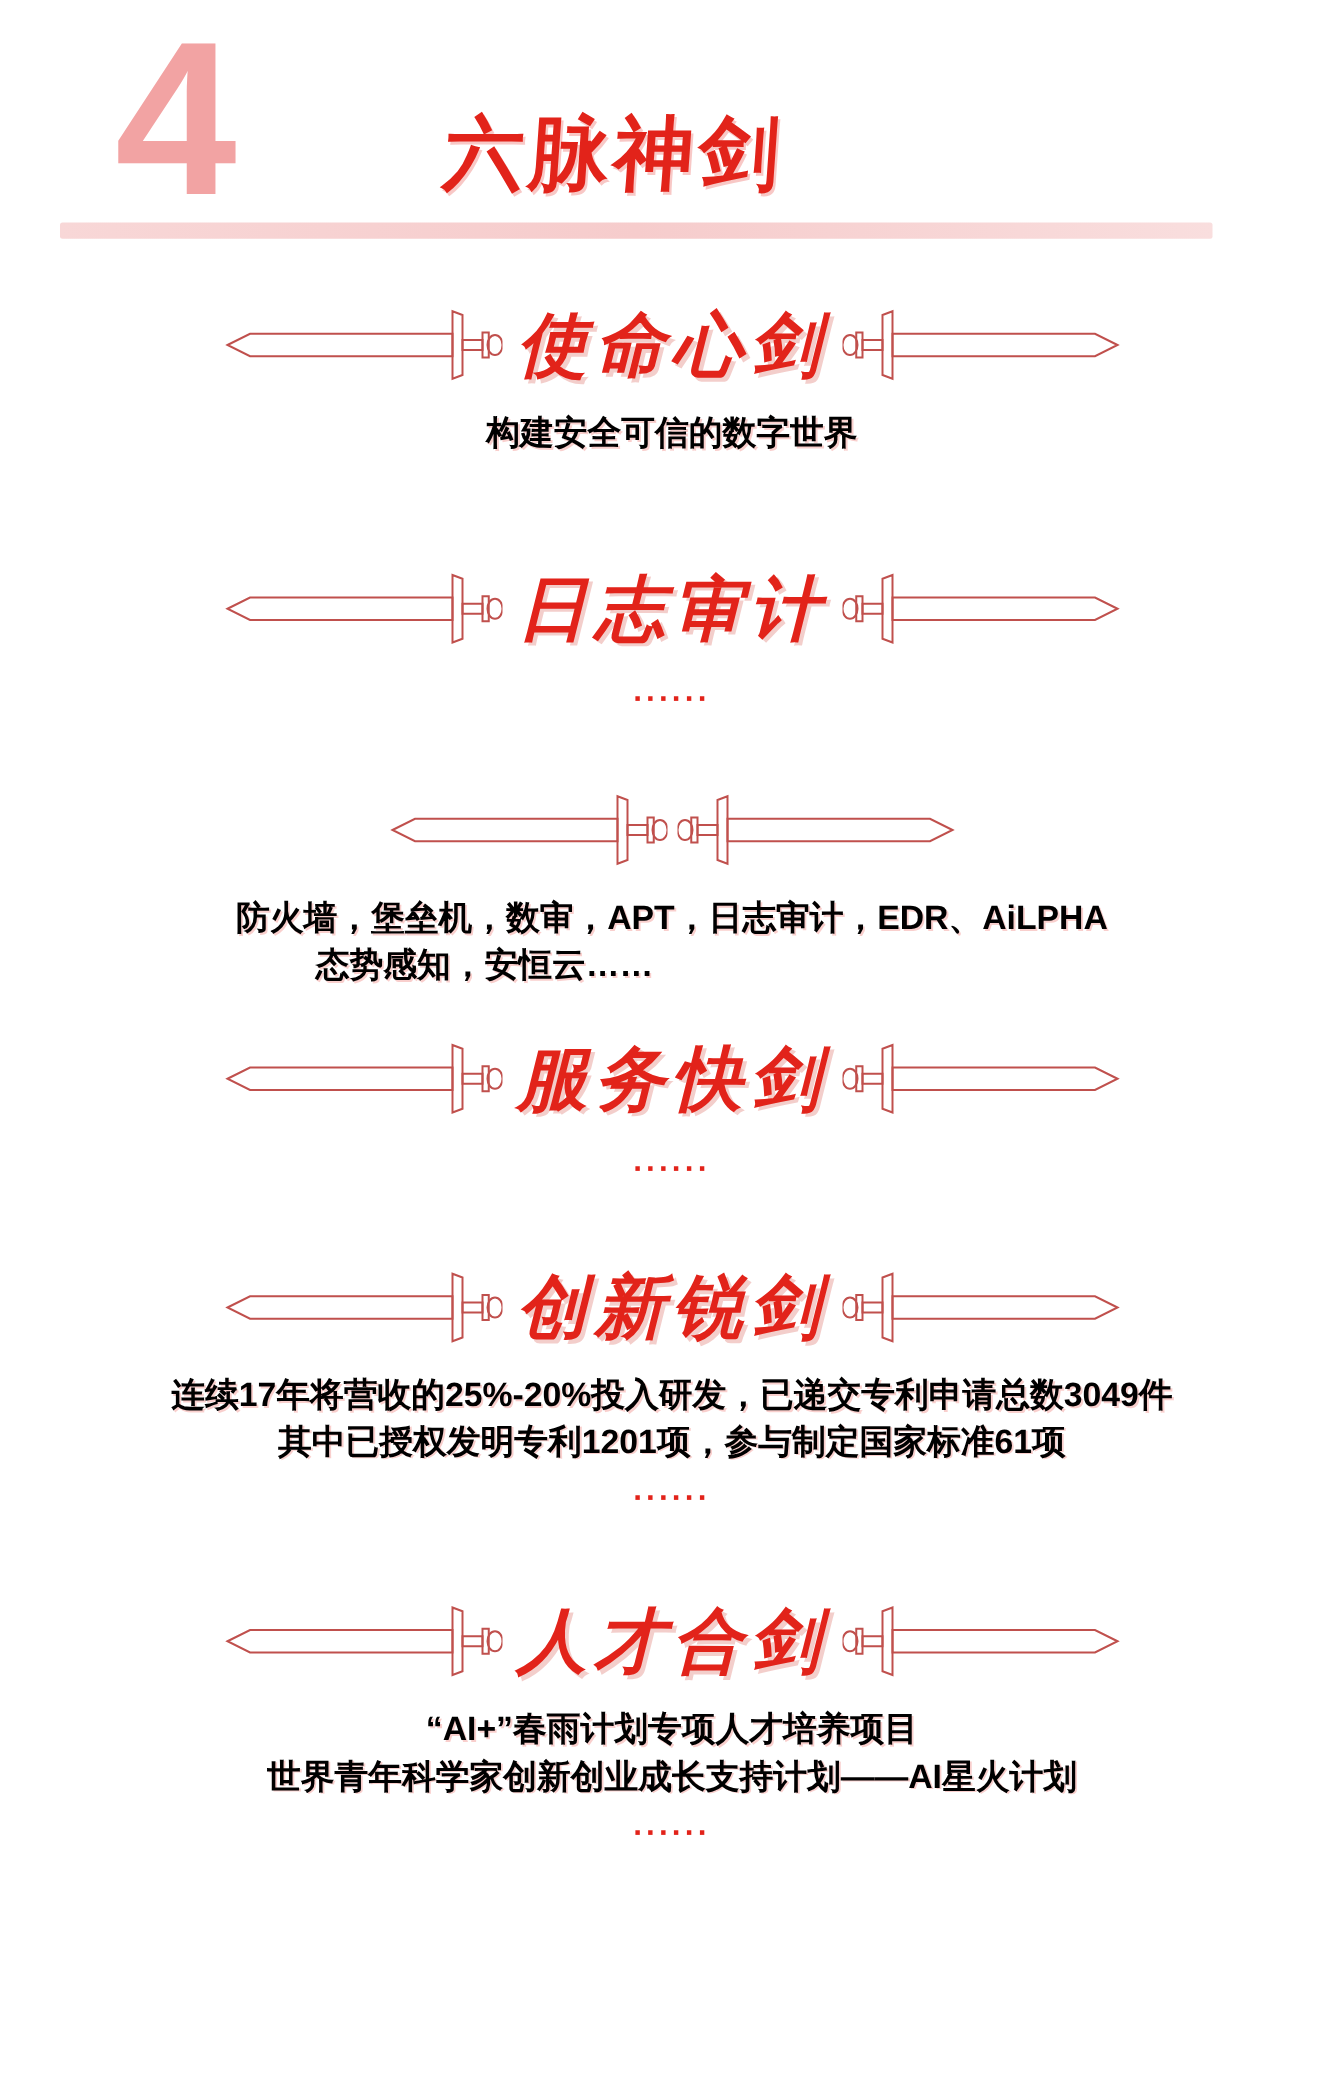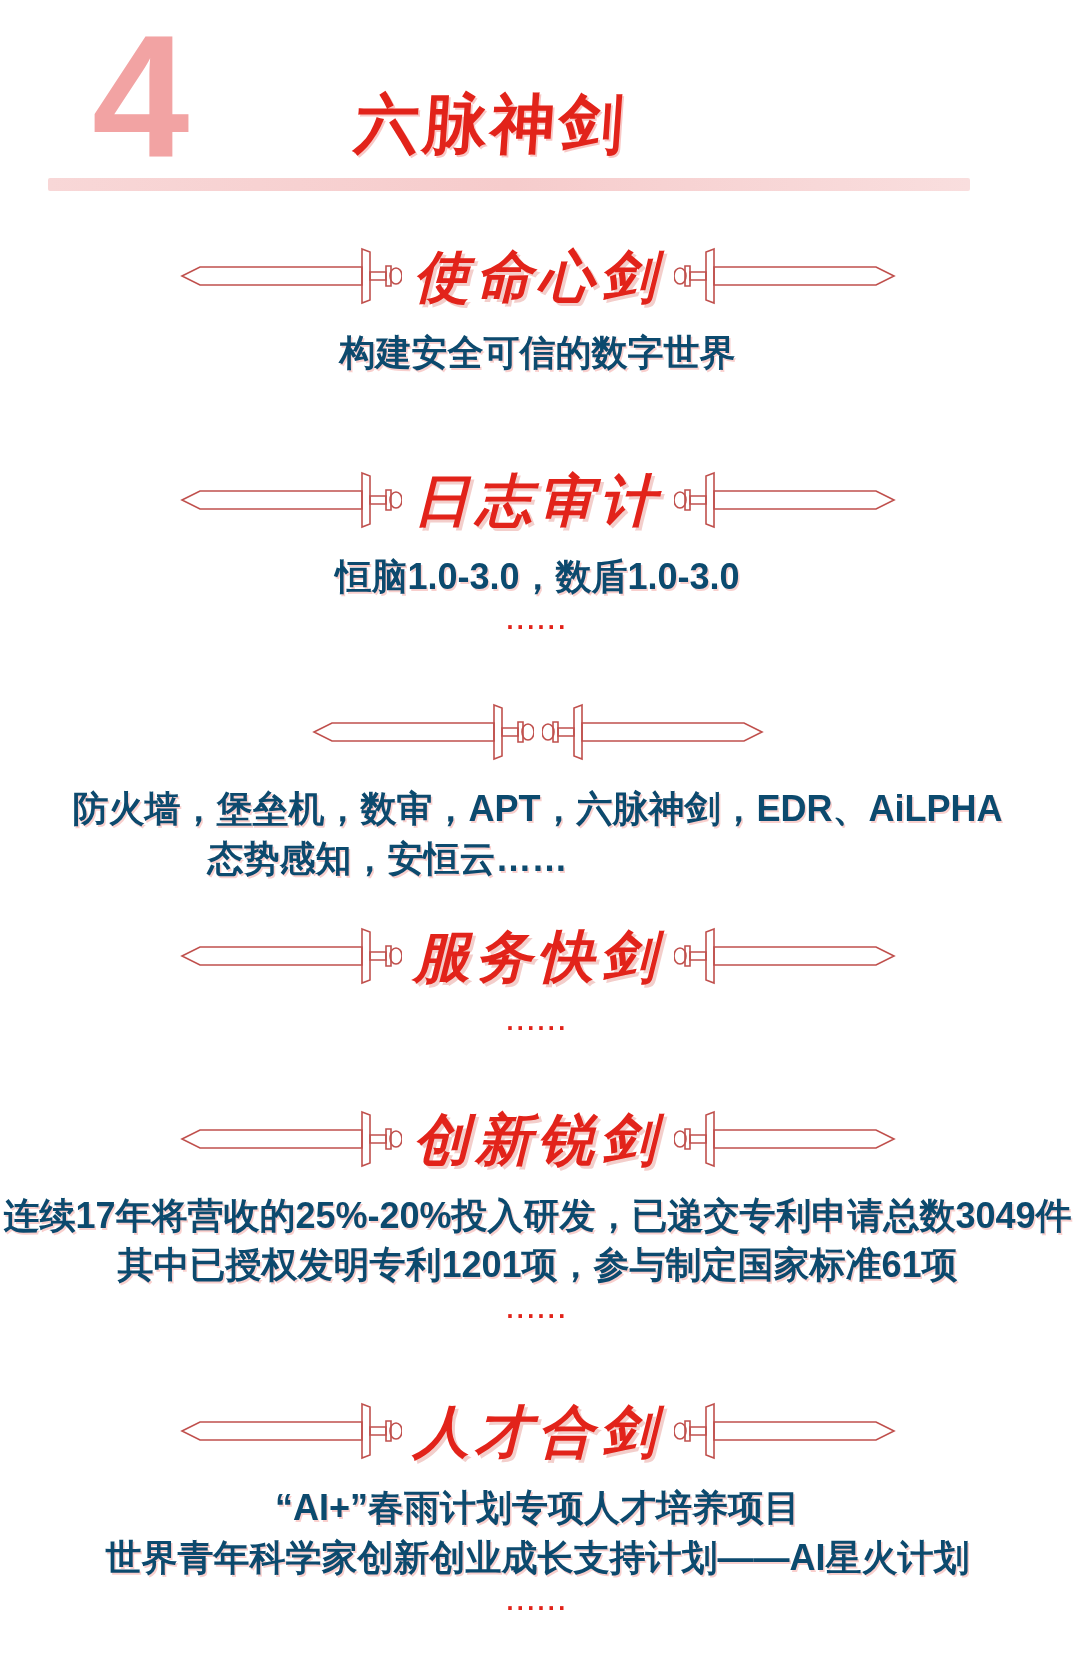--- a/index.html
+++ b/index.html
@@ -90,23 +90,23 @@
     font-family: "DejaVu Serif", "Liberation Serif", serif;
     font-style: italic;
     text-shadow: 3px 3px 0 rgba(200,30,20,0.22);
   }
 
   .sub-block {
     text-align: center;
     margin-top: 6px;
   }
   .sub-line {
-    font-size: 36px;
-    font-weight: 700;
-    color: #0c4a6e;
+    font-size: 27px;
+    font-weight: 700;
+    color: #000000;
     line-height: 1.38;
     letter-spacing: 0px;
     text-shadow: 1.5px 1.5px 0 rgba(226,35,26,0.22);
     white-space: nowrap;
   }
   .ellipsis {
     font-size: 25px;
     font-weight: 700;
     color: #e2231a;
     letter-spacing: 2px;
@@ -176,21 +176,20 @@
         <g fill="none" stroke="#c0504d" stroke-width="1.6">
           <path d="M220 37 L202 28 L40 28 L40 46 L202 46 Z"></path>
           <path d="M40 10 L32 13 L32 61 L40 64 Z"></path>
           <path d="M32 33 L16 33 L16 41 L32 41 Z"></path>
           <path d="M16 27 L11 27 L11 47 L16 47 Z"></path>
           <ellipse cx="6" cy="37" rx="6" ry="8"></ellipse>
         </g>
       </svg>
     </div>
     <div class="sub-block">
-      <div class="sub-line">恒脑1.0-3.0，数盾1.0-3.0</div>
       <div class="ellipsis">······</div>
     </div>
   </div>
 
   <div class="section s3">
     <div class="title-row">
       <svg class="sword left" width="228" height="74" viewBox="0 0 228 74">
         <g fill="none" stroke="#c0504d" stroke-width="1.6">
           <path d="M8 37 L26 28 L188 28 L188 46 L26 46 Z"></path>
           <path d="M188 10 L196 13 L196 61 L188 64 Z"></path>
@@ -203,21 +202,21 @@
         <g fill="none" stroke="#c0504d" stroke-width="1.6">
           <path d="M220 37 L202 28 L40 28 L40 46 L202 46 Z"></path>
           <path d="M40 10 L32 13 L32 61 L40 64 Z"></path>
           <path d="M32 33 L16 33 L16 41 L32 41 Z"></path>
           <path d="M16 27 L11 27 L11 47 L16 47 Z"></path>
           <ellipse cx="6" cy="37" rx="6" ry="8"></ellipse>
         </g>
       </svg>
     </div>
     <div class="sub-block">
-      <div class="sub-line">防火墙，堡垒机，数审，APT，六脉神剑，EDR、AiLPHA</div>
+      <div class="sub-line">防火墙，堡垒机，数审，APT，日志审计，EDR、AiLPHA</div>
       <div class="sub-line" style="text-align:center; margin-left:-300px;">态势感知，安恒云……</div>
     </div>
   </div>
 
   <div class="section s4">
     <div class="title-row">
       <svg class="sword left" width="228" height="74" viewBox="0 0 228 74">
         <g fill="none" stroke="#c0504d" stroke-width="1.6">
           <path d="M8 37 L26 28 L188 28 L188 46 L26 46 Z"></path>
           <path d="M188 10 L196 13 L196 61 L188 64 Z"></path>

